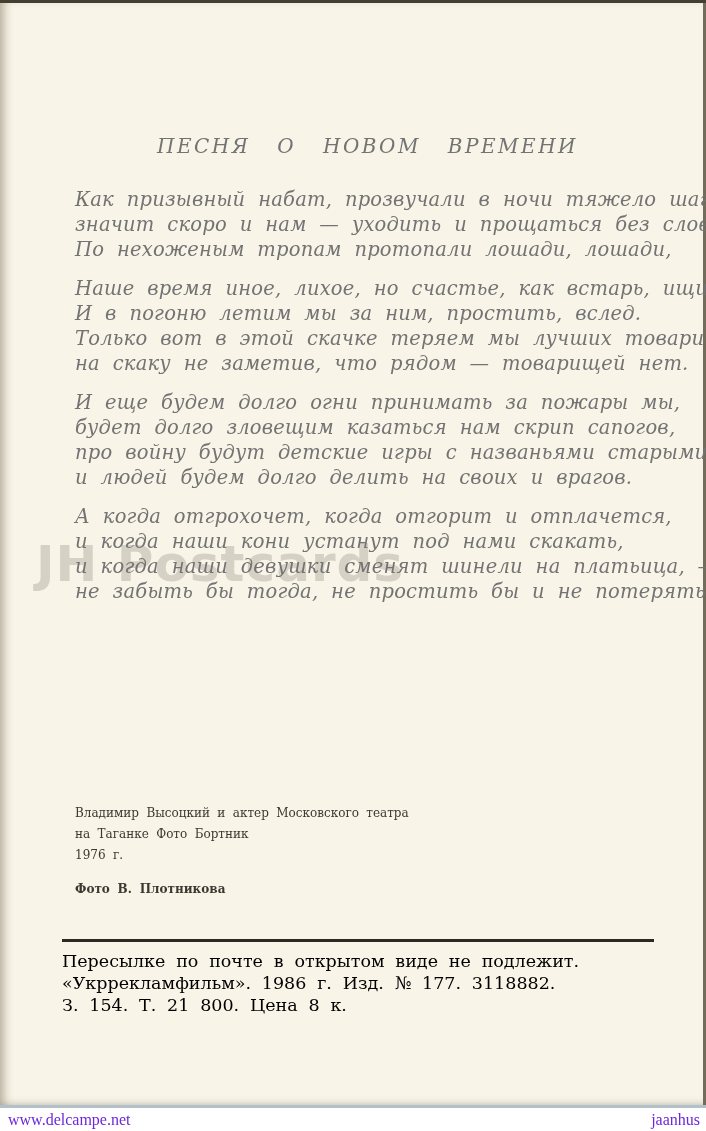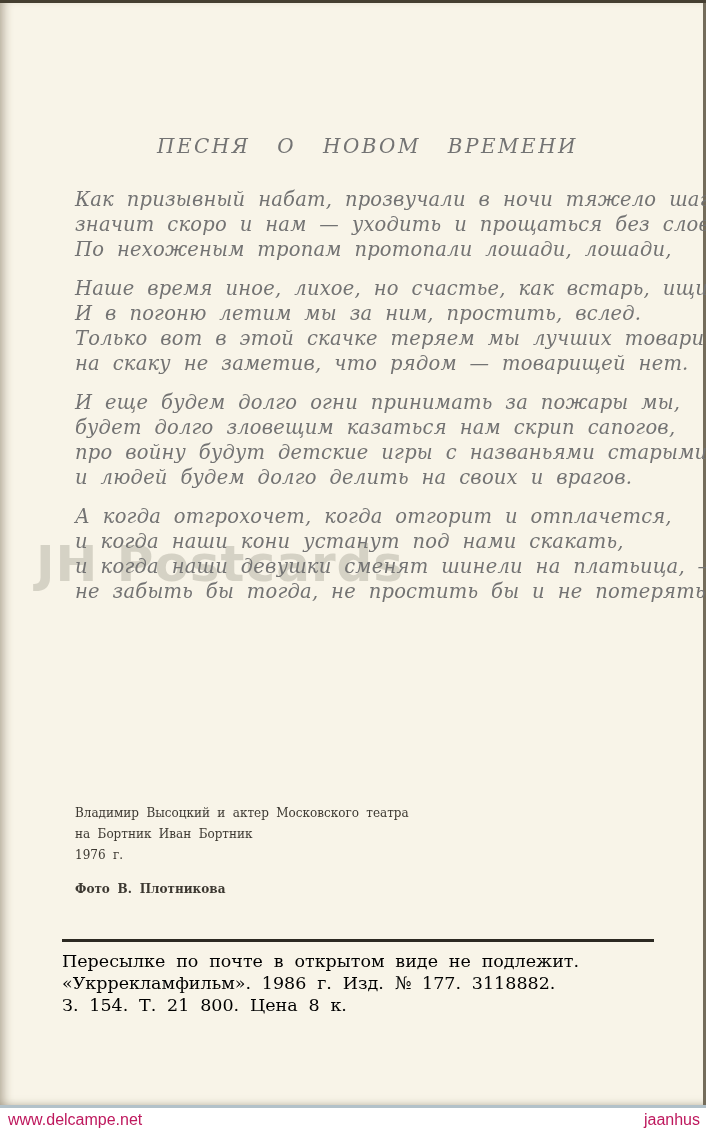--- a/index.html
+++ b/index.html
@@ -83,23 +83,23 @@
     color:#000000;
     font-size:17.5px;
     line-height:22px;
     word-spacing:.3em;
   }
   .imprint-block .vline{white-space:nowrap;}
   .footer-bar{
     position:absolute;
     left:0;bottom:0;width:706px;height:23px;
     background:#ffffff;
-    font-family:Liberation Sans, sans-serif;
+    font-family:Liberation Serif, serif;
     font-size:16px;
-    color:#be185d;
+    color:#6d28d9;
   }
   .footer-left{
     position:absolute;left:8px;bottom:2px;
   }
   .footer-right{
     position:absolute;right:6px;bottom:2px;
   }
 </style>
 </head>
 <body>
@@ -137,21 +137,21 @@
           <div class="vline">А когда отгрохочет, когда отгорит и отплачется,</div>
           <div class="vline">и когда наши кони устанут под нами скакать,</div>
           <div class="vline">и когда наши девушки сменят шинели на платьица, —</div>
           <div class="vline">не забыть бы тогда, не простить бы и не потерять ..</div>
         </div>
     </div>
 
     <div class="caption-block">
       <div>
           <div class="vline">Владимир Высоцкий и актер Московского театра</div>
-          <div class="vline">на Бортник Иван Бортник</div>
+          <div class="vline">на Таганке Фото Бортник</div>
           <div class="vline">1976 г.</div>
         </div>
       <div class="photo-credit">Фото В. Плотникова</div>
     </div>
 
     <div class="rule"></div>
 
     <div class="imprint-block">
       <div>
           <div class="vline">Пересылке по почте в открытом виде не подлежит.</div>

